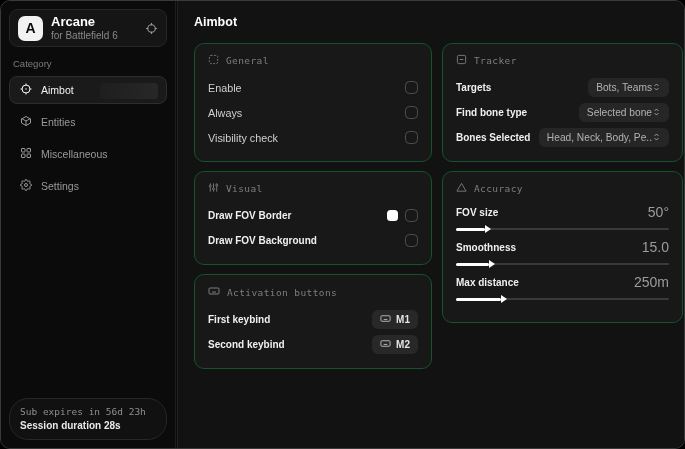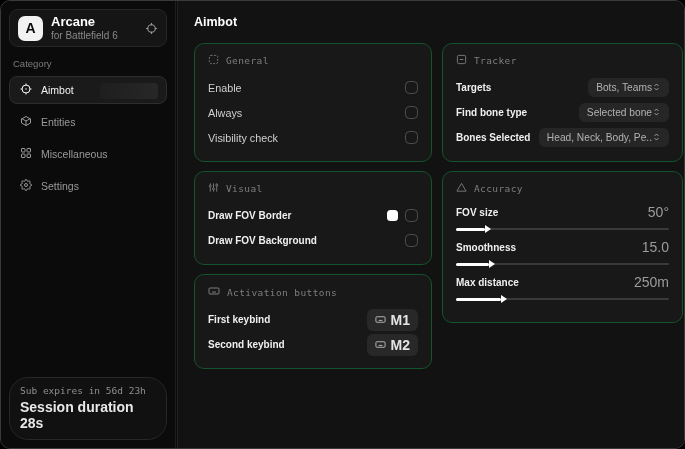--- a/index.html
+++ b/index.html
@@ -49,21 +49,21 @@
     background:linear-gradient(90deg, rgba(255,255,255,0.02), rgba(255,255,255,0.06));
     border-radius:4px;
   }
 
   .sub-card {
     position:absolute; left:8px; right:8px; bottom:8px;
     background:#111111; border:1px solid #272727; border-radius:19px;
     padding:7px 10px 8px;
   }
   .sub-line1 { font-family:"DejaVu Sans Mono", monospace; color:#8f8f8f; font-size:9.5px; }
-  .sub-line2 { color:#e8e8e8; font-size:14px; font-weight:bold; margin-top:3px; }
+  .sub-line2 { color:#e8e8e8; font-size:10px; font-weight:bold; margin-top:3px; }
 
   
   .main {
     position:absolute; left:176px; top:0; right:0; bottom:0;
     background:#121212; border-left:1px solid #222; 
   }
   .main-inner { position:absolute; inset:0; padding:14px 12px 12px 16px; }
   .page-title { color:#fff; font-size:12.5px; font-weight:bold; margin-bottom:14px; }
 
   .columns { display:grid; grid-template-columns:238px 241px; gap:10px; align-items:start; }
@@ -90,21 +90,21 @@
   .checkbox {
     width:13px; height:13px; border:1.6px solid #4e4e4e; border-radius:4.5px;
     background:transparent; cursor:pointer;
   }
   .row-controls { display:flex; align-items:center; gap:7px; }
   .swatch { width:11px; height:11px; border-radius:3.5px; cursor:pointer; }
 
   .chip {
     display:flex; align-items:center; gap:5px;
     background:#282828; border-radius:6px; padding:3px 8px;
-    color:#e4e4e4; font-size:14px; font-weight:bold; cursor:pointer;margin-left:20px;
+    color:#e4e4e4; font-size:10px; font-weight:bold; cursor:pointer;margin-left:20px;
   }
   .chip svg { color:#bdbdbd; }
 
   .dropdown {
     display:flex; align-items:flex-start; 
     background:#262626; border-radius:6px; padding:3.5px 8px;
     color:#b3b3b3; font-size:10.2px; cursor:pointer;
     max-width:158px; white-space:nowrap;
   }
   .dropdown .dd-text { overflow:hidden; text-overflow:ellipsis; }

